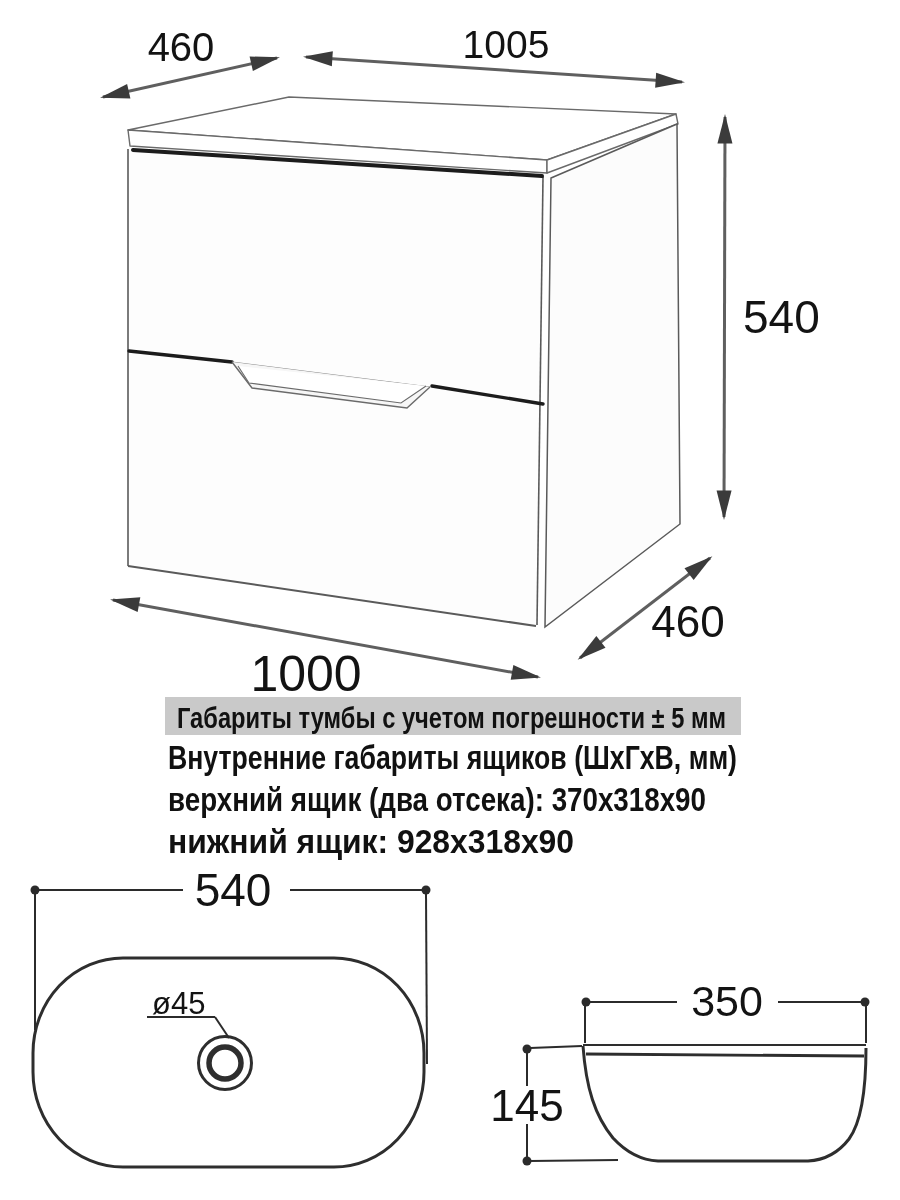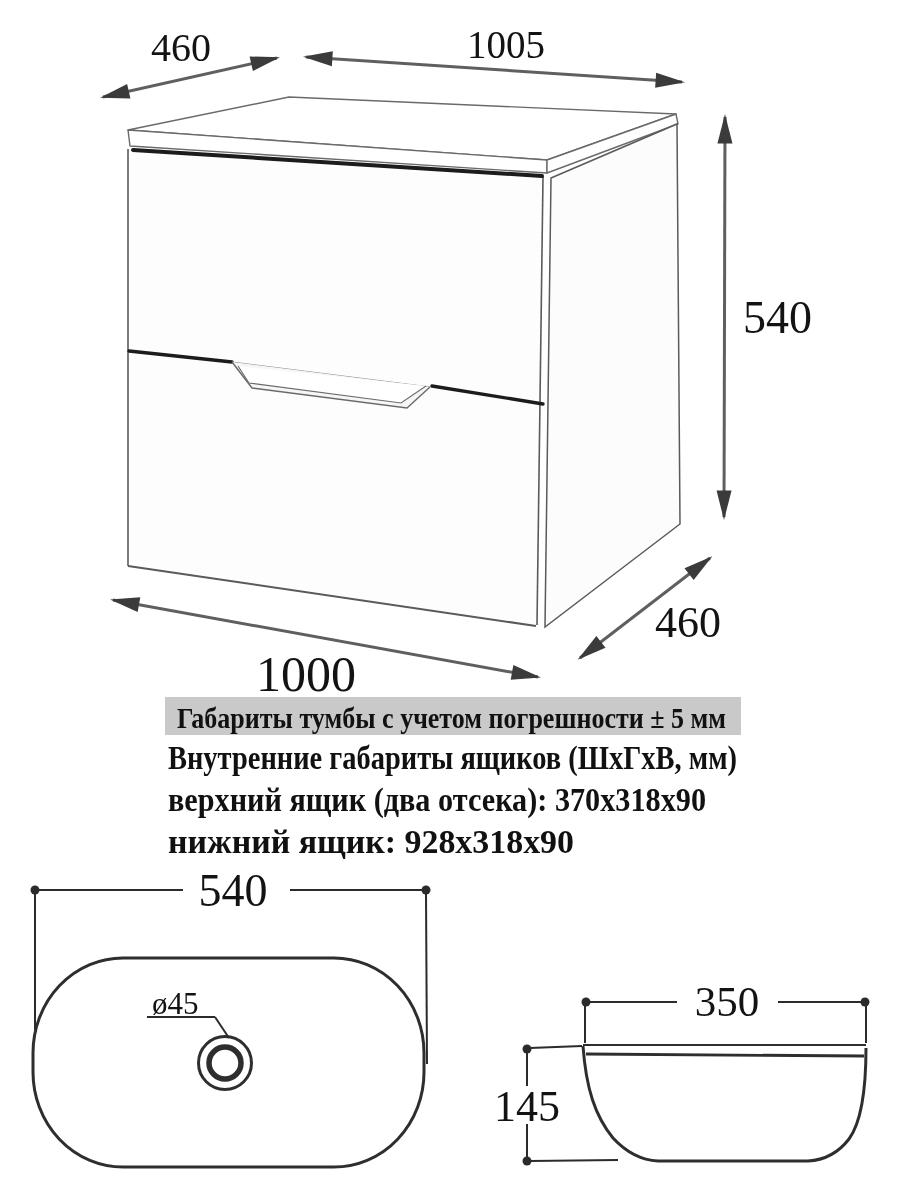--- a/index.html
+++ b/index.html
@@ -1,17 +1,17 @@
 <!DOCTYPE html>
 <html><head>
 <meta charset="utf-8">
 <style>
   html,body{margin:0;padding:0;background:#ffffff;}
   .canvas{position:relative;width:900px;height:1200px;background:#ffffff;overflow:hidden;
-          font-family:Liberation Serif, serif;}
+          font-family:Liberation Sans, sans-serif;}
   svg{position:absolute;left:0;top:0;}
   .outline{fill:#ffffff;stroke:#6a6a6a;stroke-width:1.4;stroke-linejoin:round;}
   .thinline{stroke:#5a5a5a;stroke-width:1.6;fill:none;}
   .darkgap{stroke:#1c1c1c;stroke-width:4;stroke-linecap:round;fill:none;}
   .darkgap2{stroke:#1c1c1c;stroke-width:3.4;stroke-linecap:round;fill:none;}
   .dimarrow{stroke:#5f5f5f;stroke-width:3;fill:none;
             marker-start:url(#ah);marker-end:url(#ah);}
   .dimtext{fill:#131313;}
   .notetext{fill:#111111;font-weight:bold;}
   .sinkline{stroke:#2e2e2e;stroke-width:3;fill:none;}

